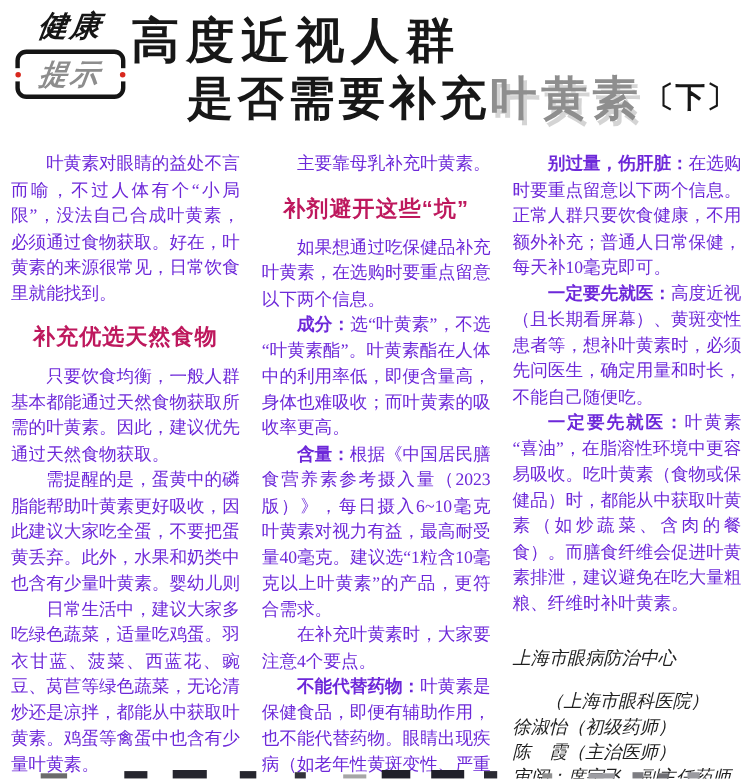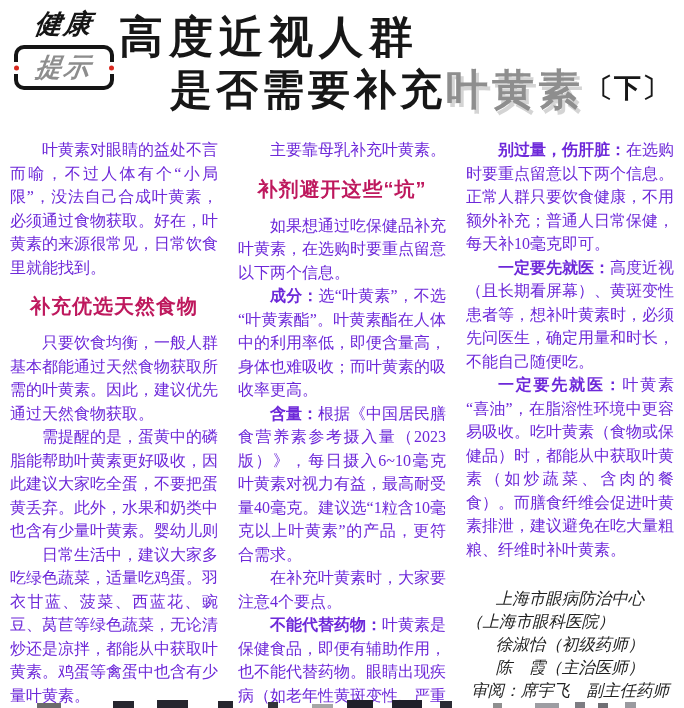--- a/index.html
+++ b/index.html
@@ -64,22 +64,22 @@
     font-family:"Liberation Sans","DejaVu Sans",sans-serif;
     font-weight:bold; font-size:20px; color:#be185d; letter-spacing:1px;
   }
   strong.lead { font-family:"Liberation Sans","DejaVu Sans",sans-serif; font-weight:bold;margin-top:44px; }
 
   
   .byline {
     margin-top:26px; font-size:16.5px; line-height:23px;
     font-style:italic; color:#1f1f1f;
   }
-  .byline .r { text-align:center; }
-  .byline .l { text-align:left; }
+  .byline .r { text-align:left; }
+  .byline .l { text-align:center;margin-top:16px; }
 
   
   .cutoff { position:absolute; left:0; bottom:0; width:684px; height:10px; }
   .cutoff i { position:absolute; bottom:0; display:block; }
 </style>
 </head>
 <body>
 
 <div class="page">
 

